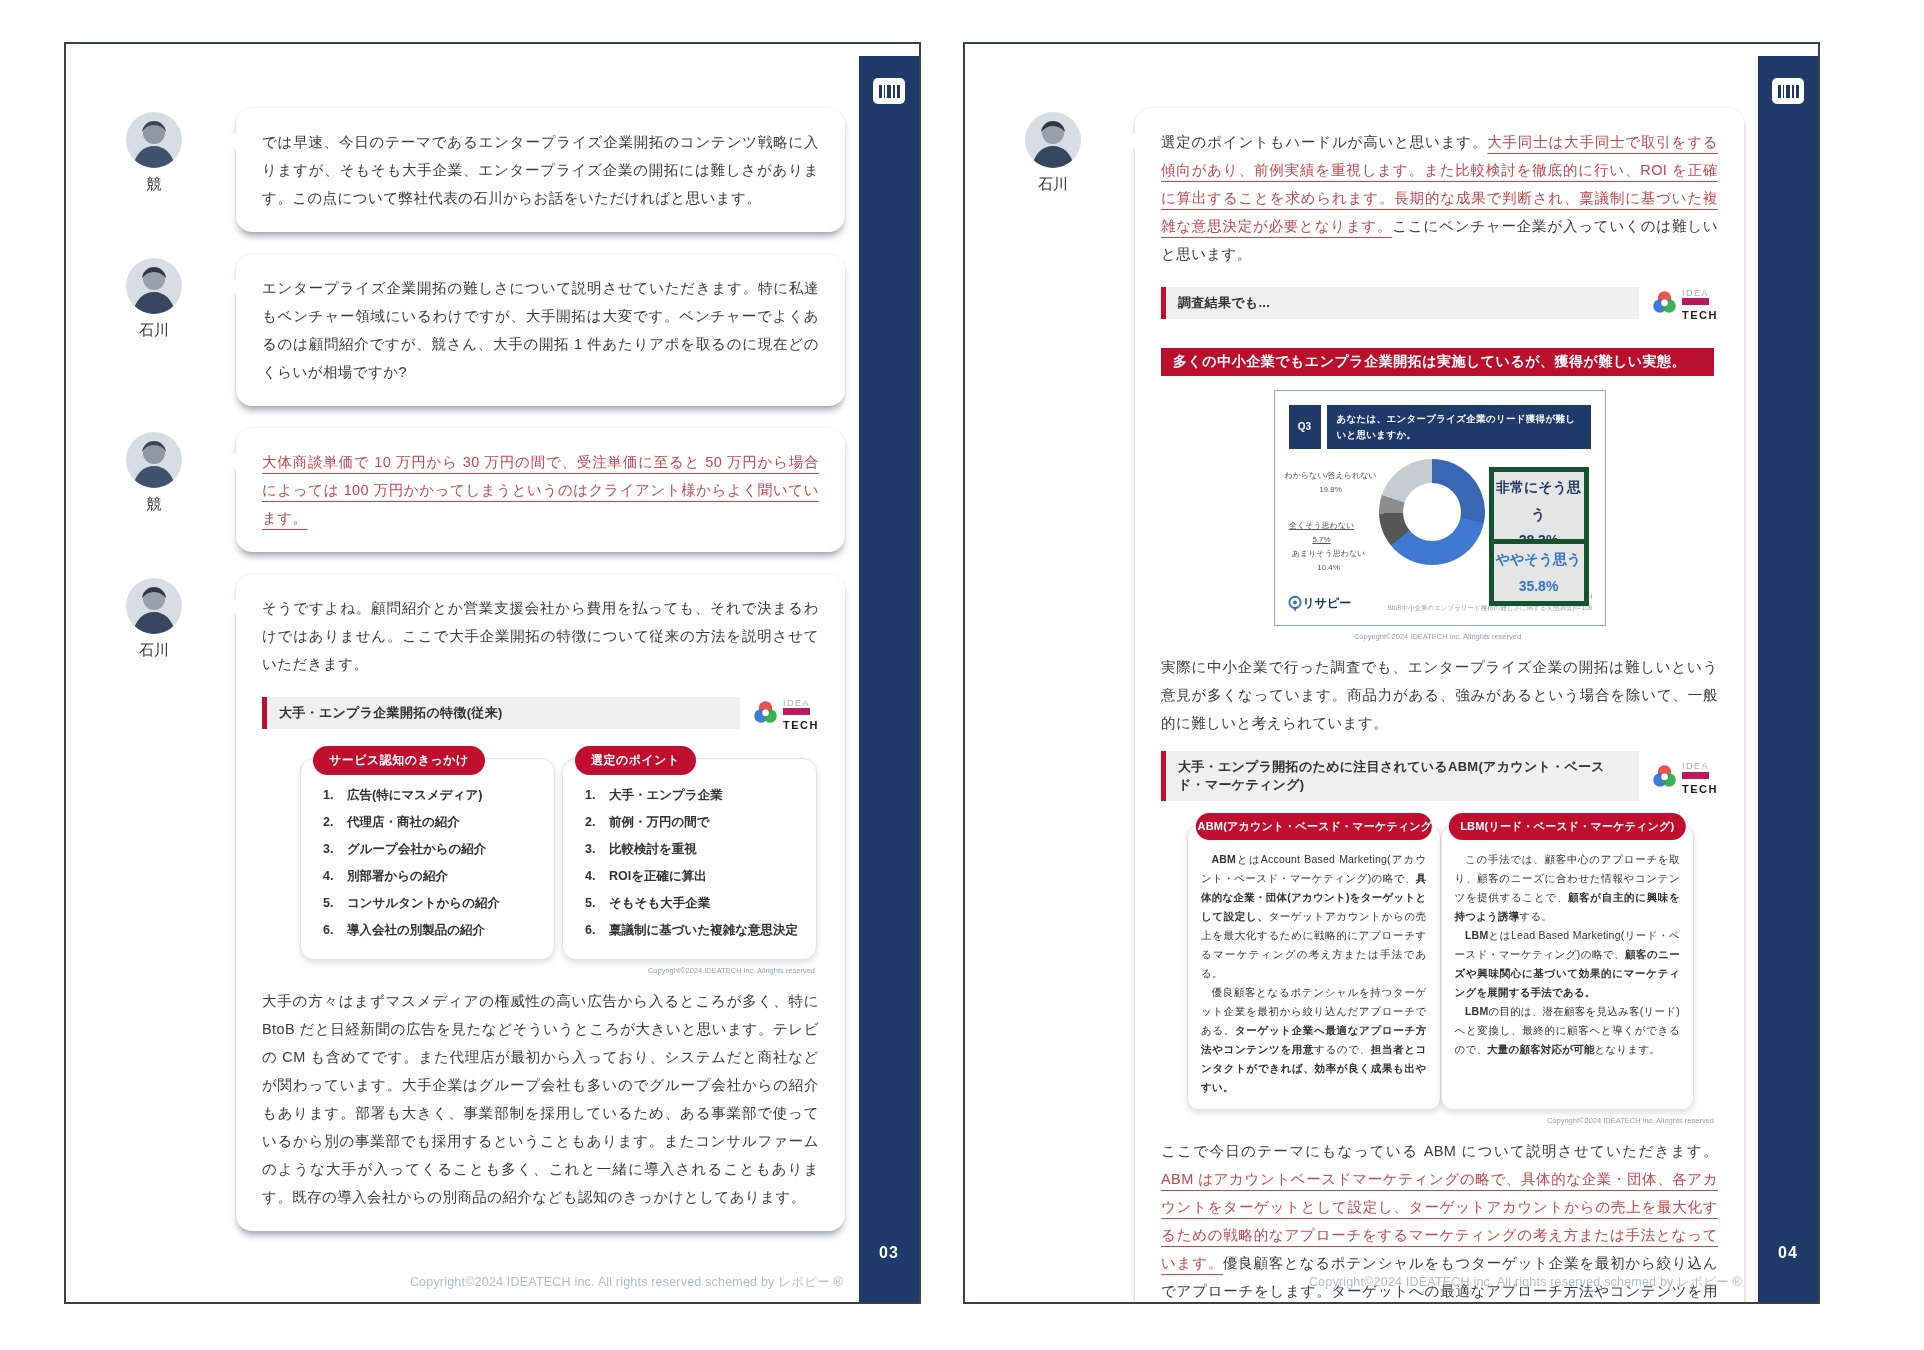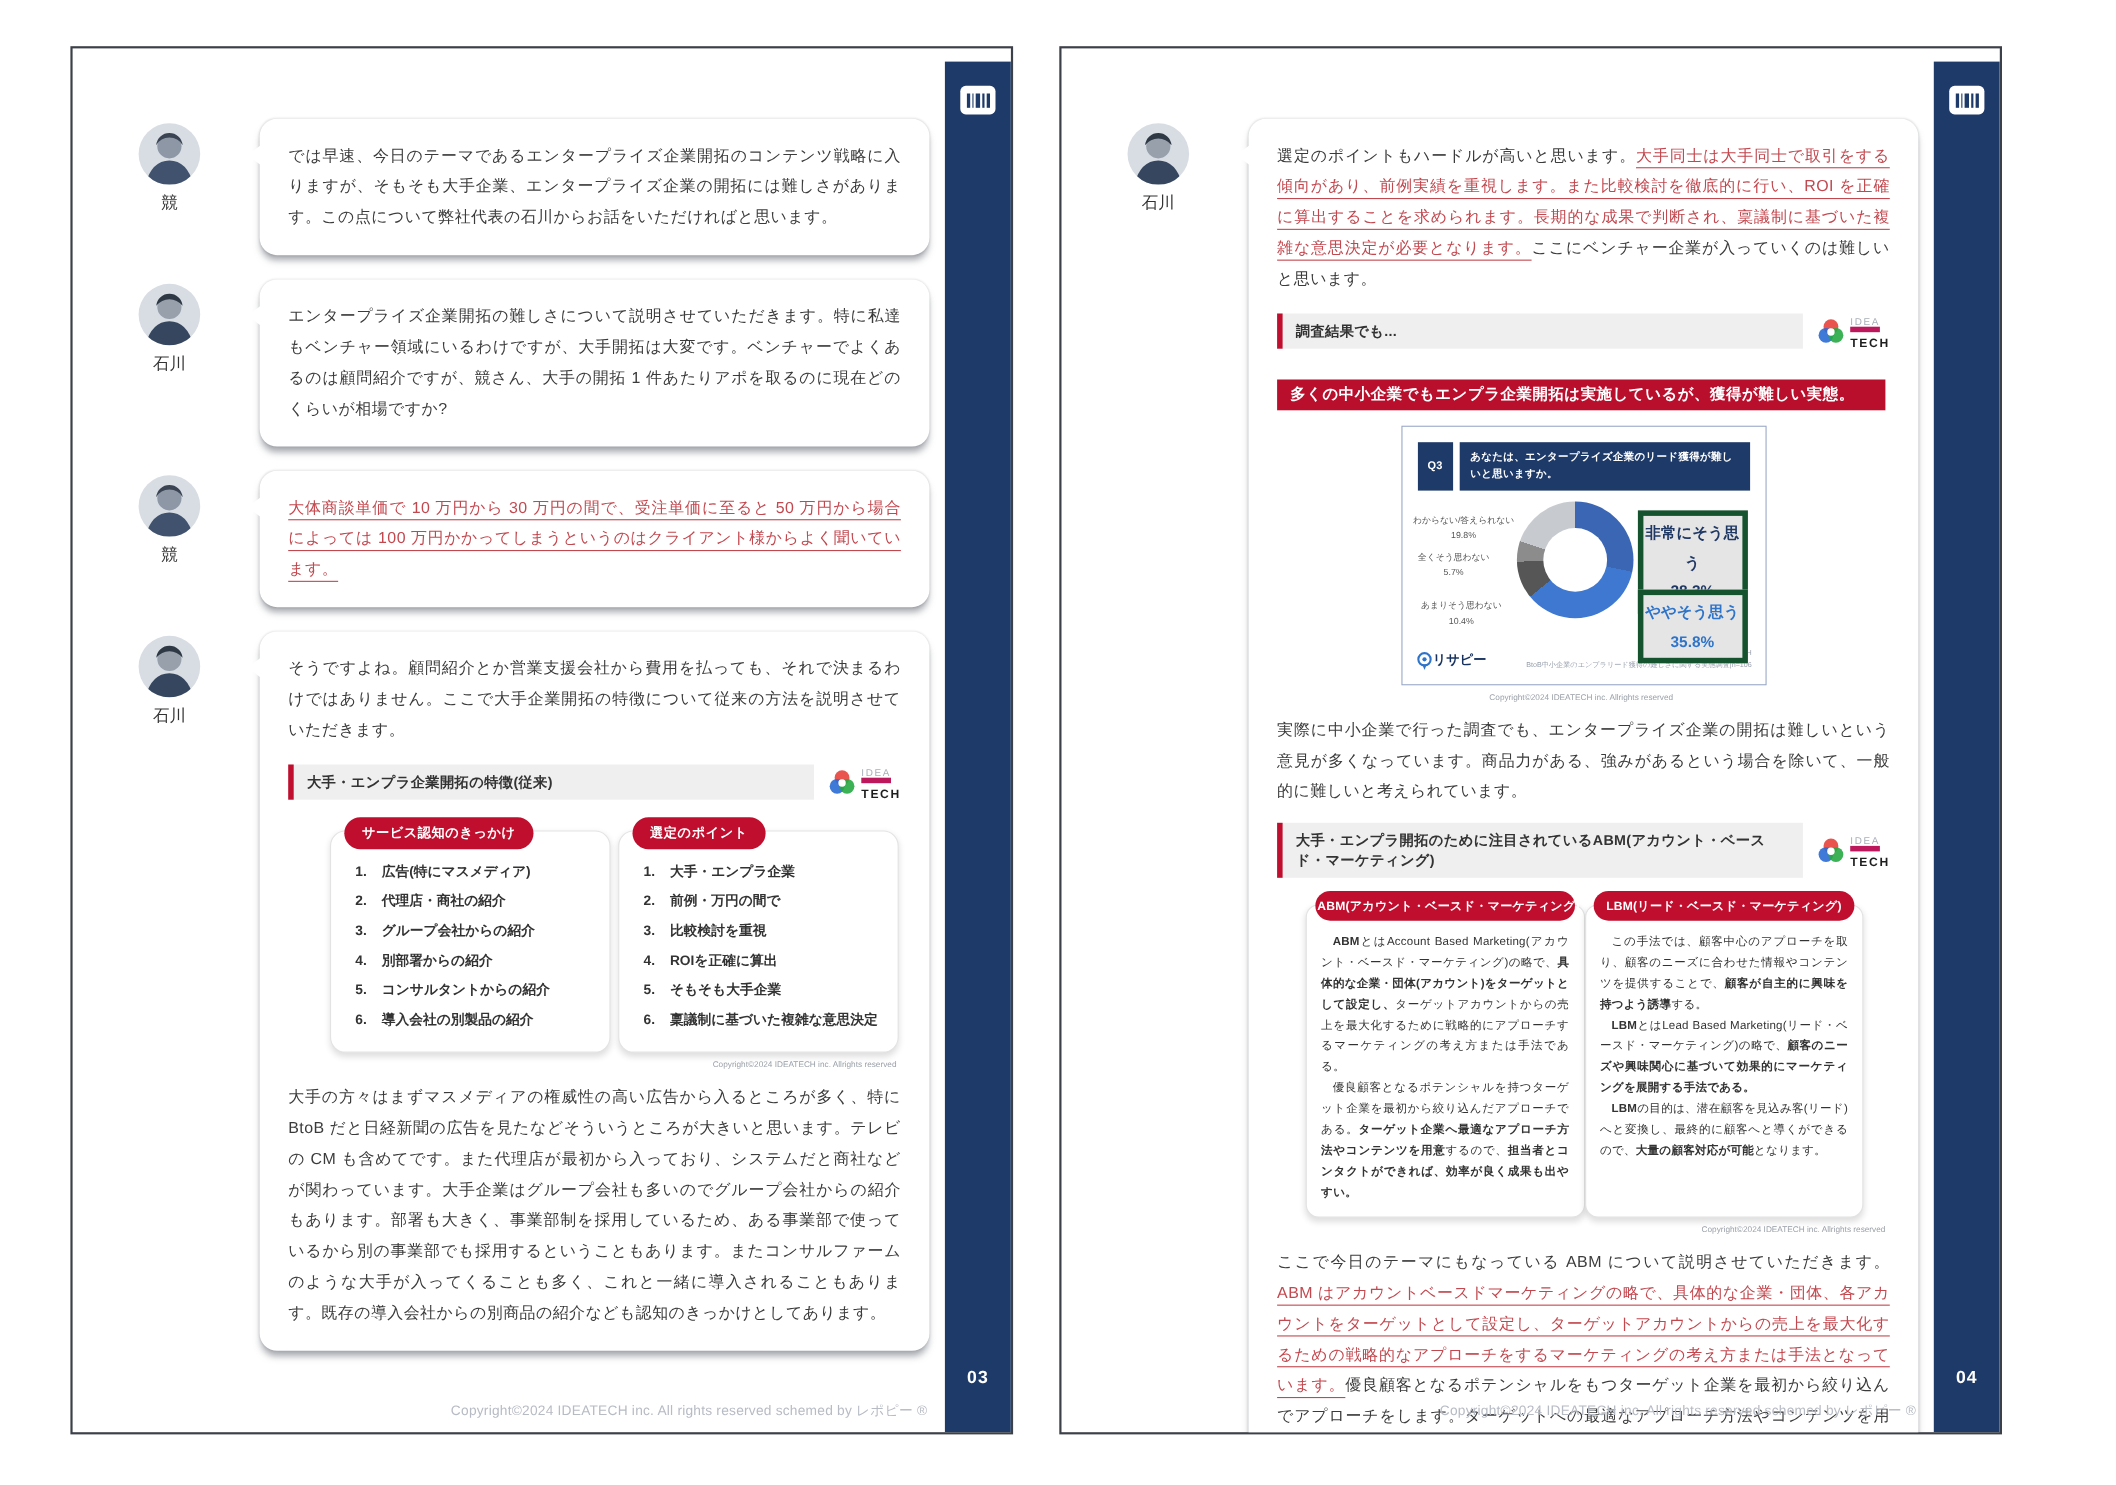--- a/index.html
+++ b/index.html
@@ -71,21 +71,21 @@
 
   
   .section-head{display:flex;align-items:center;margin:14px 0 24px;}
   .section-bar{
     flex:1;background:#efefef;border-left:5px solid var(--crimson);
     padding:7px 12px;font-size:13px;font-weight:bold;color:#333;letter-spacing:.3px;
   }
   .brand-logo{display:flex;align-items:center;margin-left:12px;gap:4px;flex:0 0 auto;}
   .brand-logo svg{width:27px;height:27px;display:block;}
   .brand-text{line-height:1.15;}
-  .brand-idea{font-size:9px;color:#a9afb8;letter-spacing:1.5px;border-bottom:5px solid #be185d;display:inline-block;}
+  .brand-idea{font-size:9px;color:#a9afb8;letter-spacing:1.5px;border-bottom:7px solid #be185d;display:inline-block;}
   .brand-tech{font-size:11px;font-weight:bold;color:#1e1e1e;letter-spacing:1.5px;}
 
   
   .cards-row{display:flex;gap:7px;margin:2px 2px 0 38px;}
   .info-card{
     flex:1;position:relative;background:#fff;border:1px solid #e3e3e3;border-radius:14px;
     box-shadow:0 3px 6px rgba(0,0,0,.13);padding:24px 14px 10px;
   }
   .pill{
     position:absolute;top:-13px;left:12px;background:var(--crimson);color:#fff;
@@ -105,21 +105,21 @@
   }
   .survey-panel{width:332px;margin:0 auto;border:1px solid #9aa9c7;background:#fff;padding:12px;}
   .q-row{display:flex;gap:6px;align-items:stretch;margin:2px 2px 8px;}
   .q-badge{flex:0 0 32px;background:var(--navy);color:#fff;font-size:10px;font-weight:bold;display:flex;align-items:center;justify-content:center;}
   .q-text{flex:1;background:var(--navy);color:#fff;font-size:9.5px;font-weight:bold;line-height:1.7;padding:6px 10px;letter-spacing:.3px;}
   .donut-zone{position:relative;height:126px;margin-top:8px;}
   .donut{position:absolute;left:92px;top:2px;width:106px;height:106px;border-radius:50%;background:#ccc;}
   .donut::after{content:"";position:absolute;inset:24px;background:#fff;border-radius:50%;}
   .d-lbl{position:absolute;font-size:8px;color:#555;text-align:center;line-height:1.8;}
   .dl-unknown{left:-4px;top:12px;width:96px;}
-  .dl-notatall{left:-6px;top:46px;width:82px;}
+  .dl-notatall{left:-6px;top:62px;width:82px;text-decoration:underline;}
   .dl-notreally{left:-2px;top:90px;width:88px;}
   .d-box{position:absolute;left:202px;width:100px;border:5px solid #14532d;background:#e5e5e5;text-align:center;font-weight:bold;font-size:14px;line-height:1.9;padding:2px 2px;}
   .db-strong{top:10px;color:#1f3864;}
   .db-some{top:82px;color:#2e74c9;}
   .panel-foot{display:flex;justify-content:space-between;align-items:flex-end;margin-top:8px;}
   .resapi{display:flex;align-items:flex-start;gap:0;font-size:12px;font-weight:bold;color:#17315e;}
   .resapi svg{width:16px;height:18px;display:block;}
   .source{text-align:right;font-size:6.5px;color:#98a0ad;line-height:1.7;}
 
   

